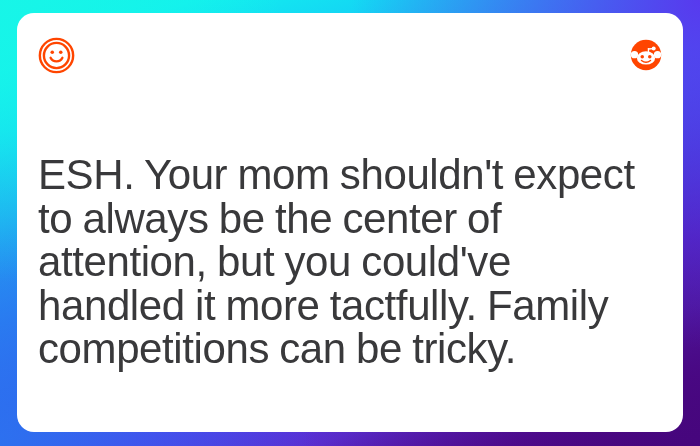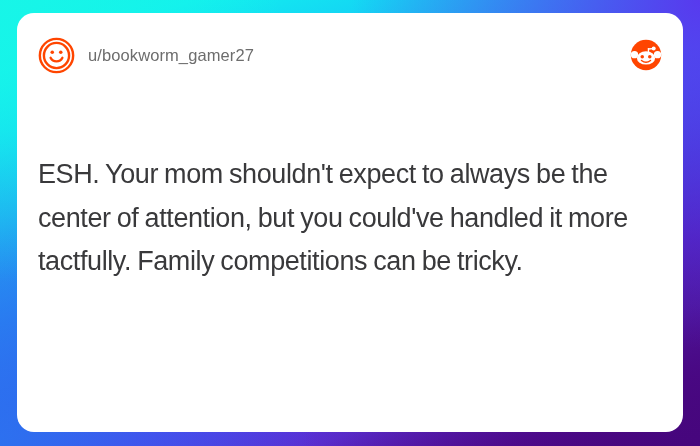--- a/index.html
+++ b/index.html
@@ -98,21 +98,21 @@
 
   .card-body {
     position: absolute;
     left: 21px;
     right: 26px;
     top: 140px;
   }
 
   .post-text {
     font-family: "Liberation Sans", sans-serif;
-    font-size: 27px;
+    font-size: 42px;
     line-height: 43.5px;
     color: #39393b;
     letter-spacing: -0.4px;
     font-weight: 400;
     margin: 0;
     word-spacing: -1px;
   }
 </style>
 </head>
 <body>
@@ -126,21 +126,20 @@
       <span class="avatar">
         <svg viewBox="0 0 40 40" width="37" height="37" aria-hidden="true">
           <circle cx="20" cy="20" r="18" fill="none" stroke="#FF4500" stroke-width="2.6"></circle>
           <circle cx="20" cy="20" r="13.6" fill="none" stroke="#FF4500" stroke-width="2.6"></circle>
           <circle cx="15.4" cy="16.6" r="1.9" fill="#FF4500"></circle>
           <circle cx="24.6" cy="16.6" r="1.9" fill="#FF4500"></circle>
           <path d="M13.6 22.4 A7.1 7.1 0 0 0 26.4 22.4" fill="none" stroke="#FF4500" stroke-width="2.5" stroke-linecap="round"></path>
         </svg>
       </span>
 
-      <span class="username">u/bookworm_gamer27</span>
 
       <span class="spacer"></span>
 
       <span class="brand-logo">
         <svg viewBox="0 0 40 40" width="32" height="32" aria-hidden="true">
           <circle cx="20" cy="20" r="19" fill="#FF4500"></circle>
           <g fill="#ffffff">
             <ellipse cx="20" cy="23.6" rx="11.4" ry="8.4"></ellipse>
             <circle cx="29.6" cy="12.0" r="2.5"></circle>
             <rect x="22.2" y="11.2" width="1.7" height="7.4" rx="0.8"></rect>

